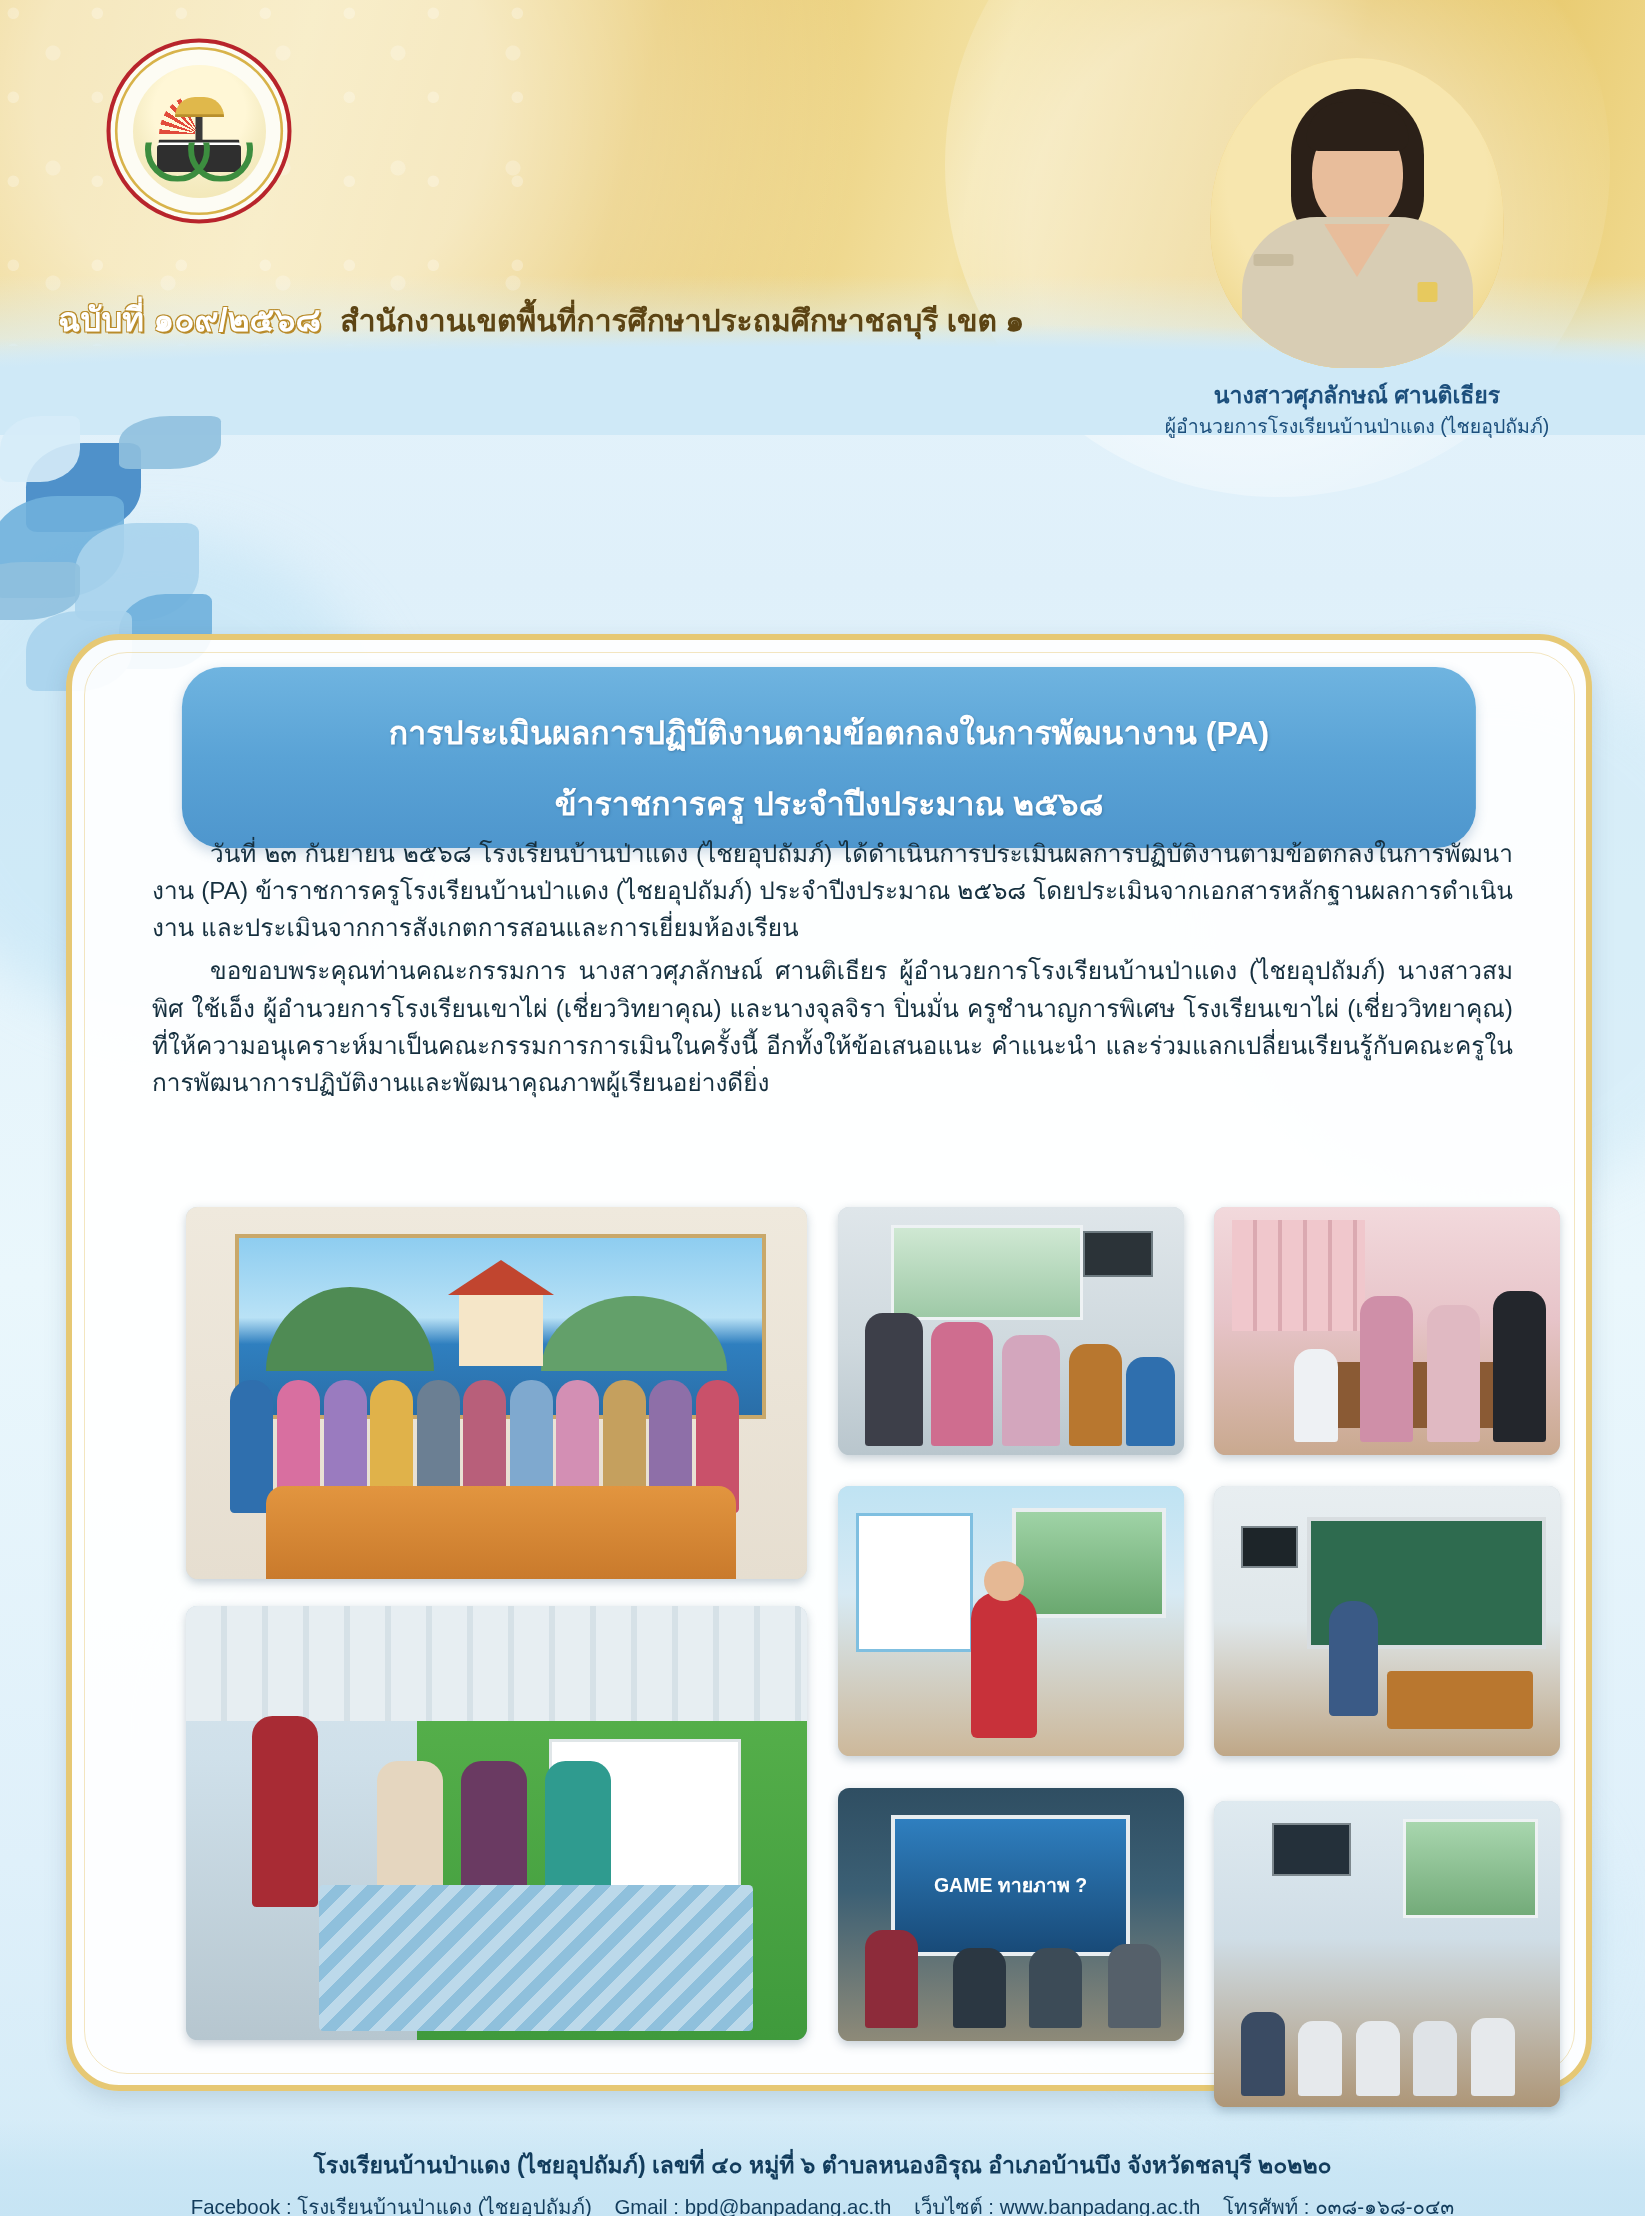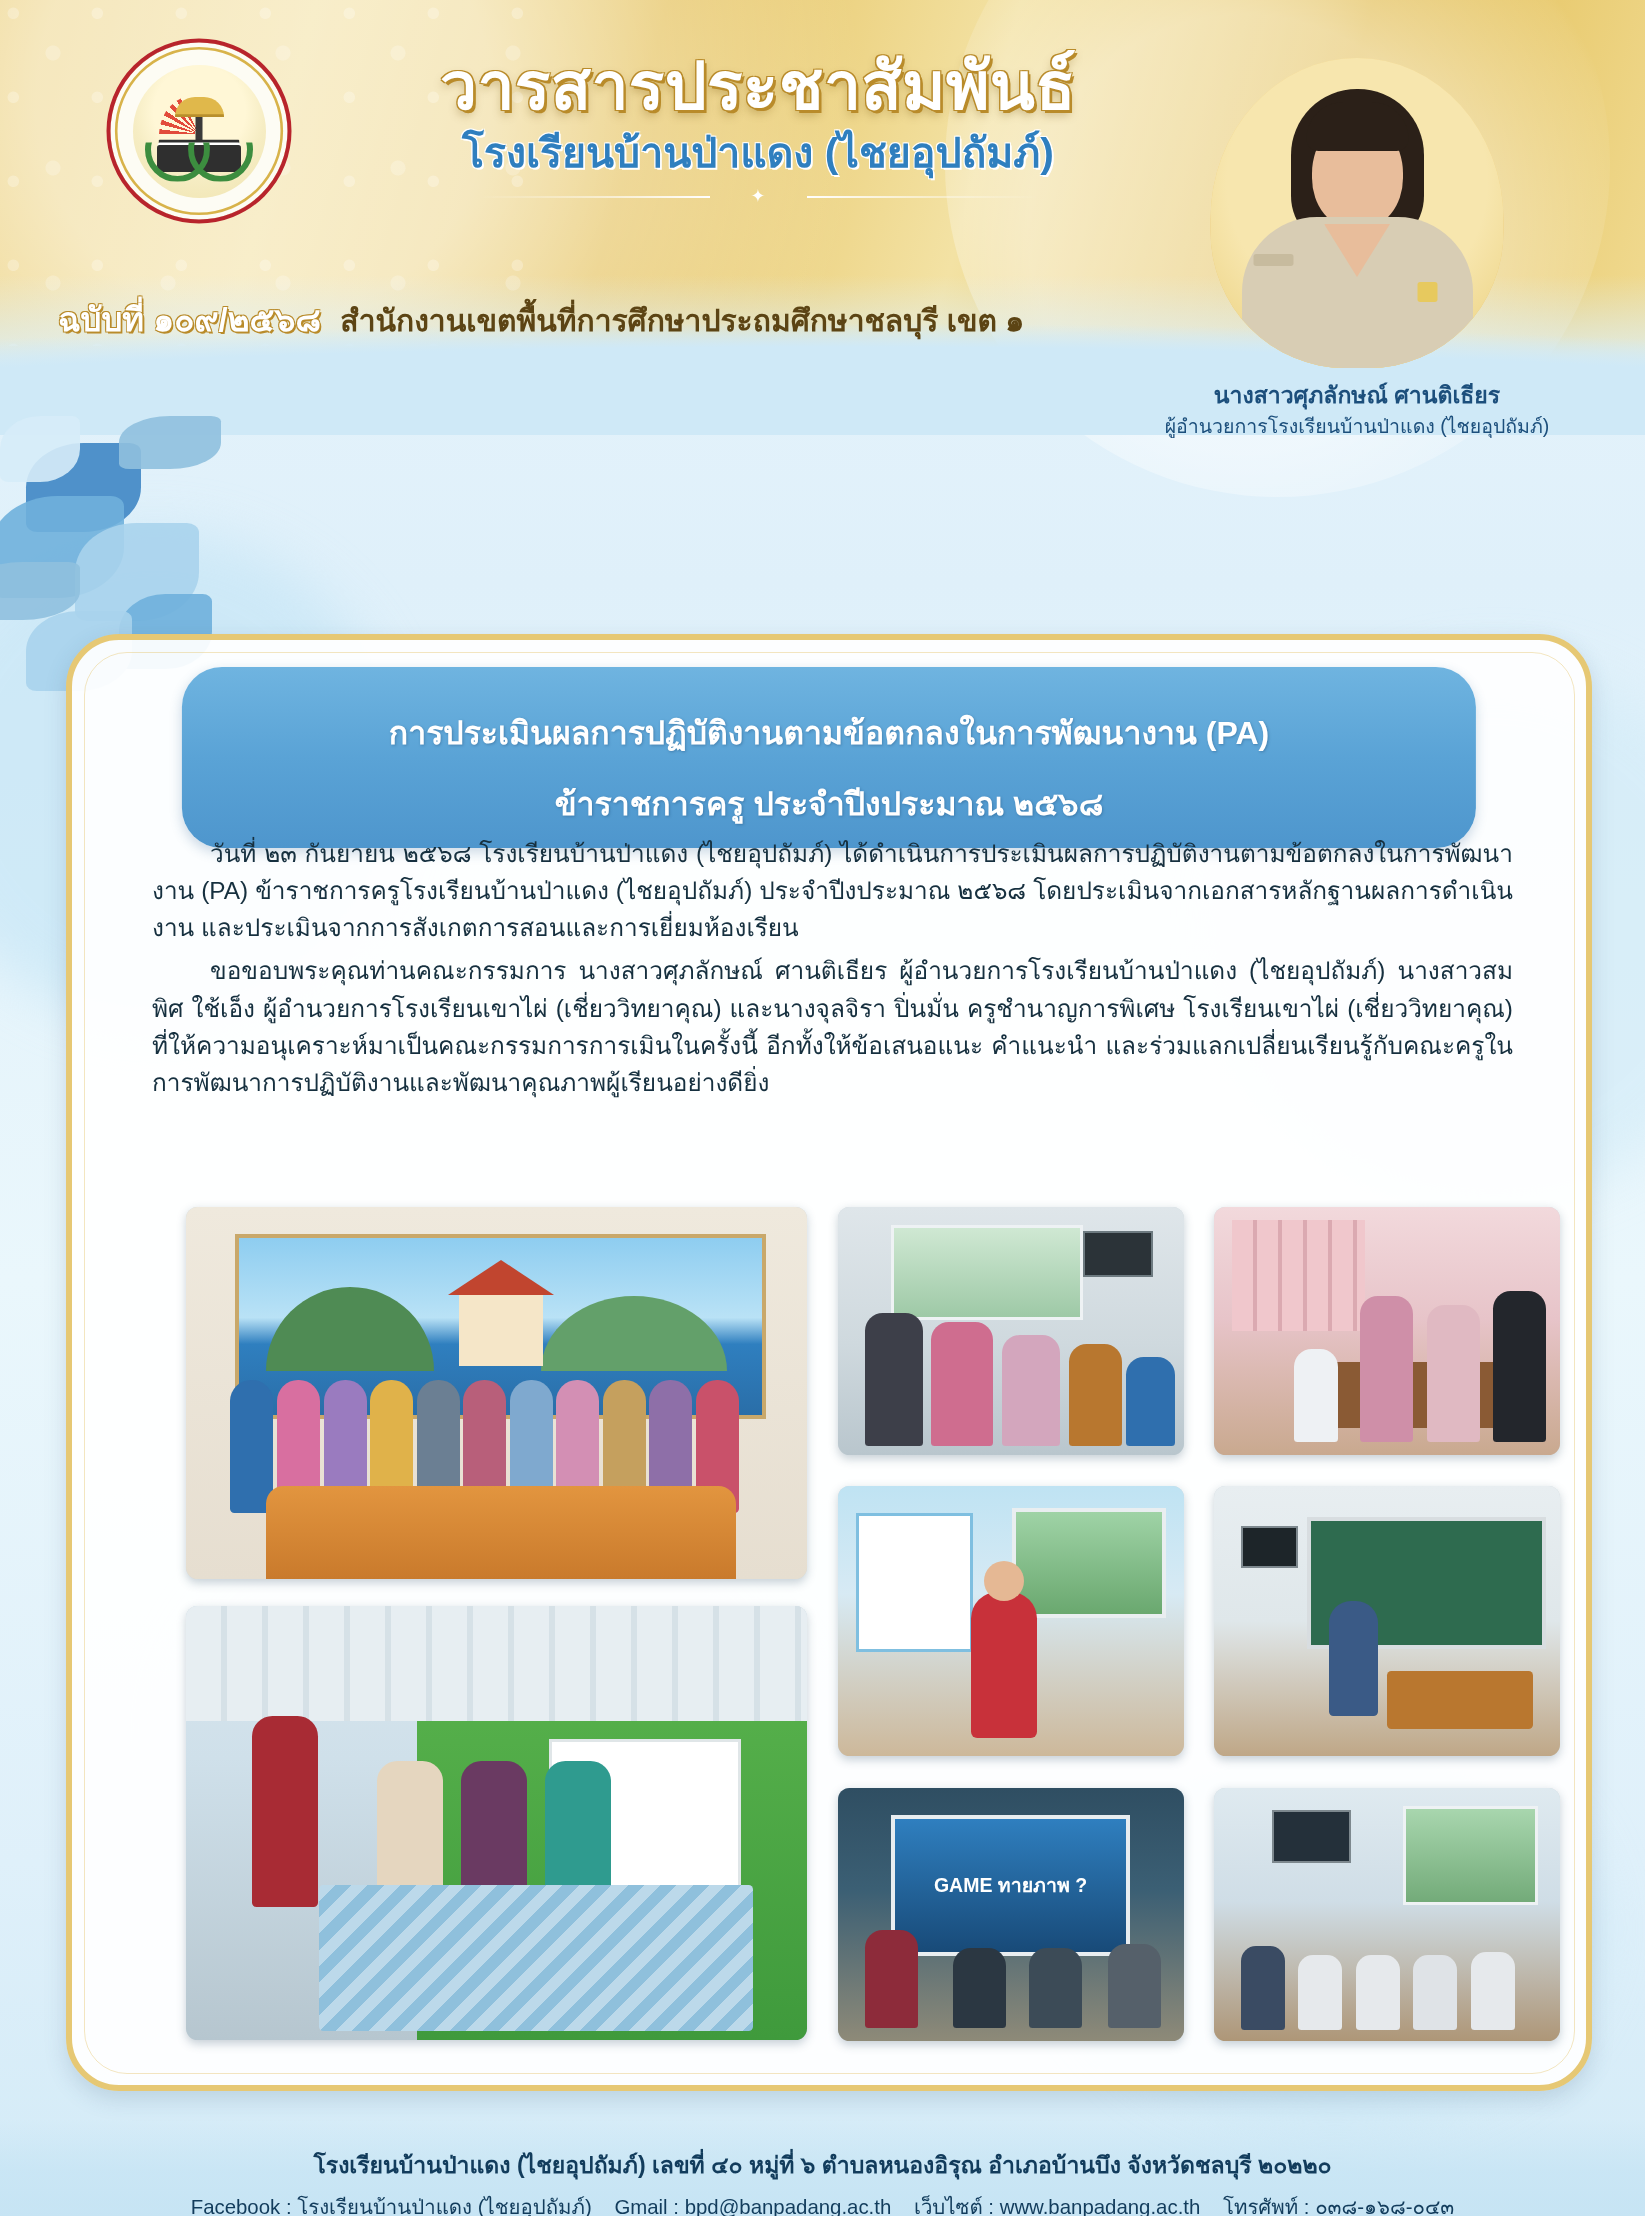--- a/index.html
+++ b/index.html
@@ -436,21 +436,21 @@
   .p6 i.pp { position:absolute; bottom: 133px; border-radius: 20.4px 20.4px 4.4px 4.4px; }
 
   
   .p7 { left: 652px; top: 581px; width: 346px; height: 253px; }
   .p7 .rm { position:absolute; inset:0; background: linear-gradient(180deg,#2f4e62 0%, #3b5f74 40%, #8e8a78 100%); }
   .p7 .screen { position:absolute; left: 53px; top: 26.6px; width: 231px; height: 133px; background: linear-gradient(180deg,#2f7fbf 0%, #184a78 100%); border: 4.4px solid #e8edf0; }
   .p7 .screen span { position:absolute; left:50%; top:50%; transform:translate(-50%,-50%); color:#ffffff; font-size: 19.5px; font-weight:bold; white-space:nowrap; }
   .p7 i.pp { position:absolute; bottom: 13.3px; border-radius: 17.7px 17.7px 3.5px 3.5px; }
 
   
-  .p8 { left: 1028px; top: 581px; width: 346px; height: 253px; text-align: center; }
+  .p8 { left: 1028px; top: 594px; width: 346px; height: 306px; text-align: center; }
   .p8 .rm { position:absolute; inset:0; background: linear-gradient(180deg,#dfeaf0 0%, #cfdde6 45%, #ae9677 100%); }
   .p8 .win { position:absolute; right: 22px; top: 17.7px; width: 129px; height: 93px; background: linear-gradient(180deg,#a8d6ae,#73ab79); border: 3.5px solid #eef2f4; }
   .p8 .tv { position:absolute; left: 58px; top: 22px; width: 75px; height: 49px; background:#24303a; border:2.7px solid #7d888e; }
   .p8 i.pp { position:absolute; bottom: 11px; border-radius: 15px 15px 3.5px 3.5px; }
 
   
   .footer {
     position: absolute;
     left: 0; bottom: 0;
     width: 1645px;
@@ -487,27 +487,20 @@
       <div class="inner">
         <div class="sun"></div>
         <div class="torch"></div>
         <div class="book"></div>
         <div class="wreath-l"></div>
         <div class="wreath-r"></div>
       </div>
     </div>
   </div>
 
-  <div class="masthead">
-    <div class="title1">วารสารประชาสัมพันธ์</div>
-    <div class="title2">โรงเรียนบ้านป่าแดง (ไชยอุปถัมภ์)</div>
-    <div class="divider">
-      <span>✦</span>
-    </div>
-  </div>
 
   <div class="issue-row">
     <div class="issue-no">ฉบับที่ ๑๐๙/๒๕๖๘</div>
     <div class="issue-office">สำนักงานเขตพื้นที่การศึกษาประถมศึกษาชลบุรี เขต ๑</div>
   </div>
 
   <div class="director">
     <div class="photo">
       <div class="bgc"></div>
       <div class="hair"></div>

